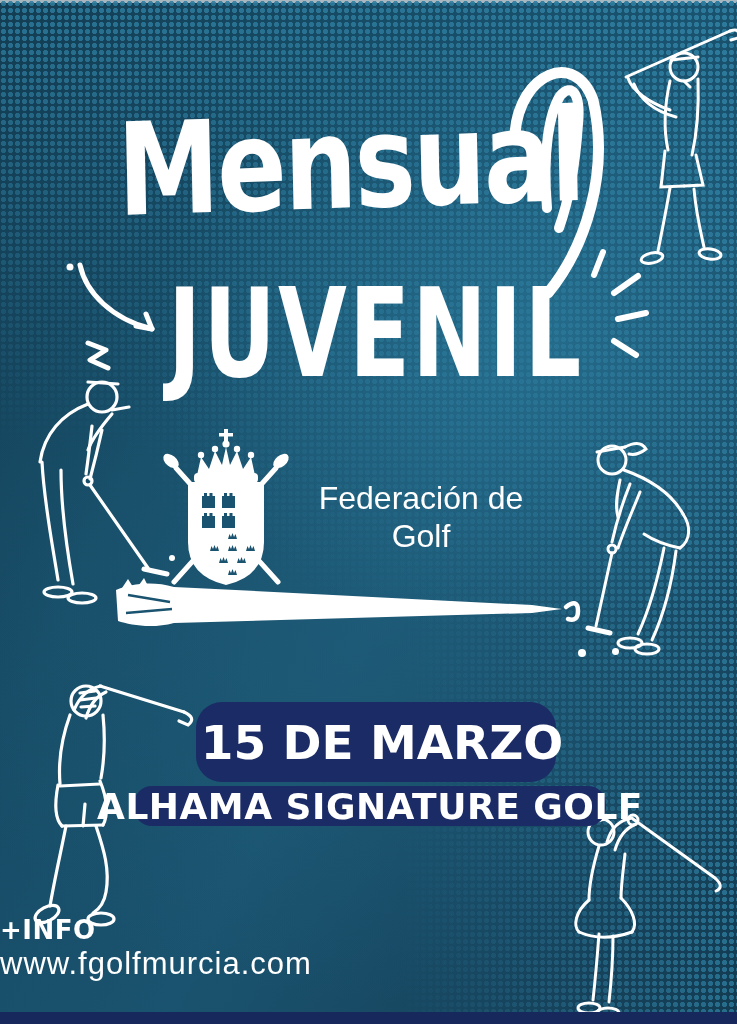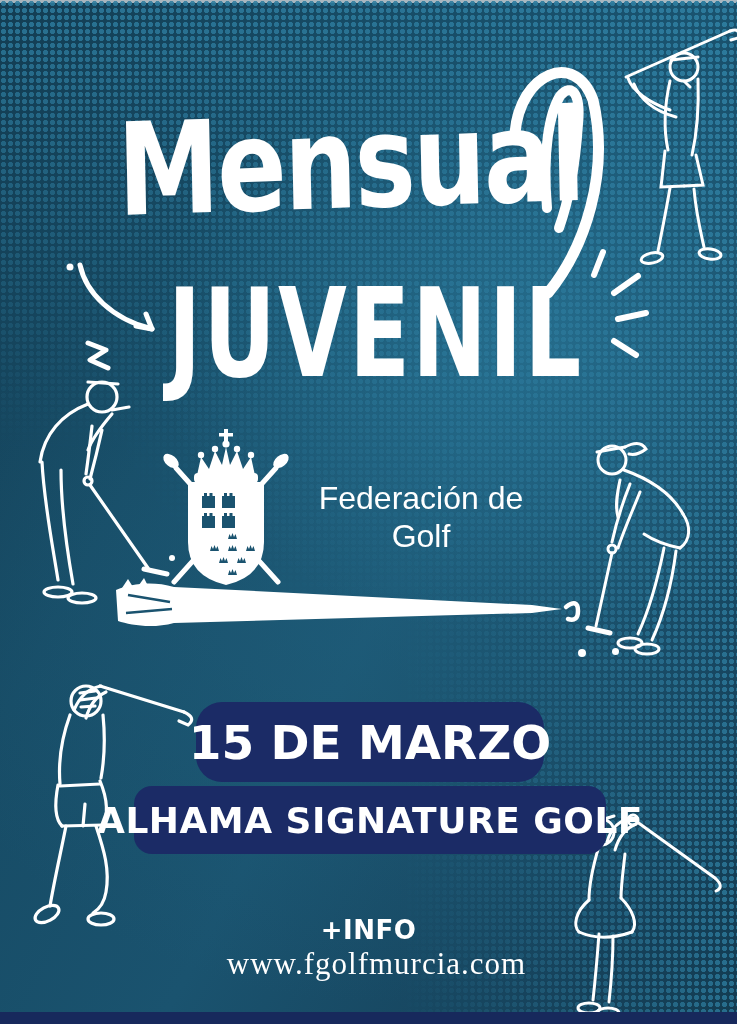--- a/index.html
+++ b/index.html
@@ -36,25 +36,25 @@
     letter-spacing:3px;transform:scaleX(.78) scaleY(1.08);transform-origin:left top;white-space:nowrap;
   }
   .fed-text{
     position:absolute;left:293px;top:479px;width:256px;text-align:center;
     font-family:"Liberation Sans", sans-serif;font-size:32px;line-height:38px;font-weight:400;
   }
   .badge{
     position:absolute;background:#1B2B66;display:flex;align-items:center;justify-content:center;
     color:#fff;font-weight:800;white-space:nowrap;
   }
-  .badge-date{left:196px;top:702px;width:348px;height:80px;border-radius:26px;font-size:47px;}
-  .badge-venue{left:134px;top:786px;width:472px;height:68px;border-radius:18px;font-size:36px;letter-spacing:.5px;}
-  .footer-info{position:absolute;left:0;right:0;top:915px;text-align:center;font-size:26px;font-weight:800;letter-spacing:.5px;}
-  .footer-web{position:absolute;left:16px;right:0;top:946px;text-align:center;
-    font-family:Liberation Serif, serif;font-size:31px;font-weight:400;letter-spacing:1px;}
+  .badge-date{left:196px;top:702px;width:348px;height:80px;border-radius:26px;font-size:47px;padding-left:12px;}
+  .badge-venue{left:134px;top:786px;width:472px;height:40px;border-radius:18px;font-size:36px;letter-spacing:.5px;}
+  .footer-info{position:absolute;left:0;right:0;top:915px;text-align:left;font-size:26px;font-weight:800;letter-spacing:.5px;}
+  .footer-web{position:absolute;left:0;right:0;top:946px;
+    font-family:Liberation Sans, sans-serif;font-size:31px;font-weight:400;letter-spacing:1px;}
   .speck{position:absolute;background:#fff;border-radius:50%;}
 </style>
 </head>
 <body>
 
 <div class="poster">
 
   <div class="top-edge"></div>
 
   <div class="dots dots-top"></div>

